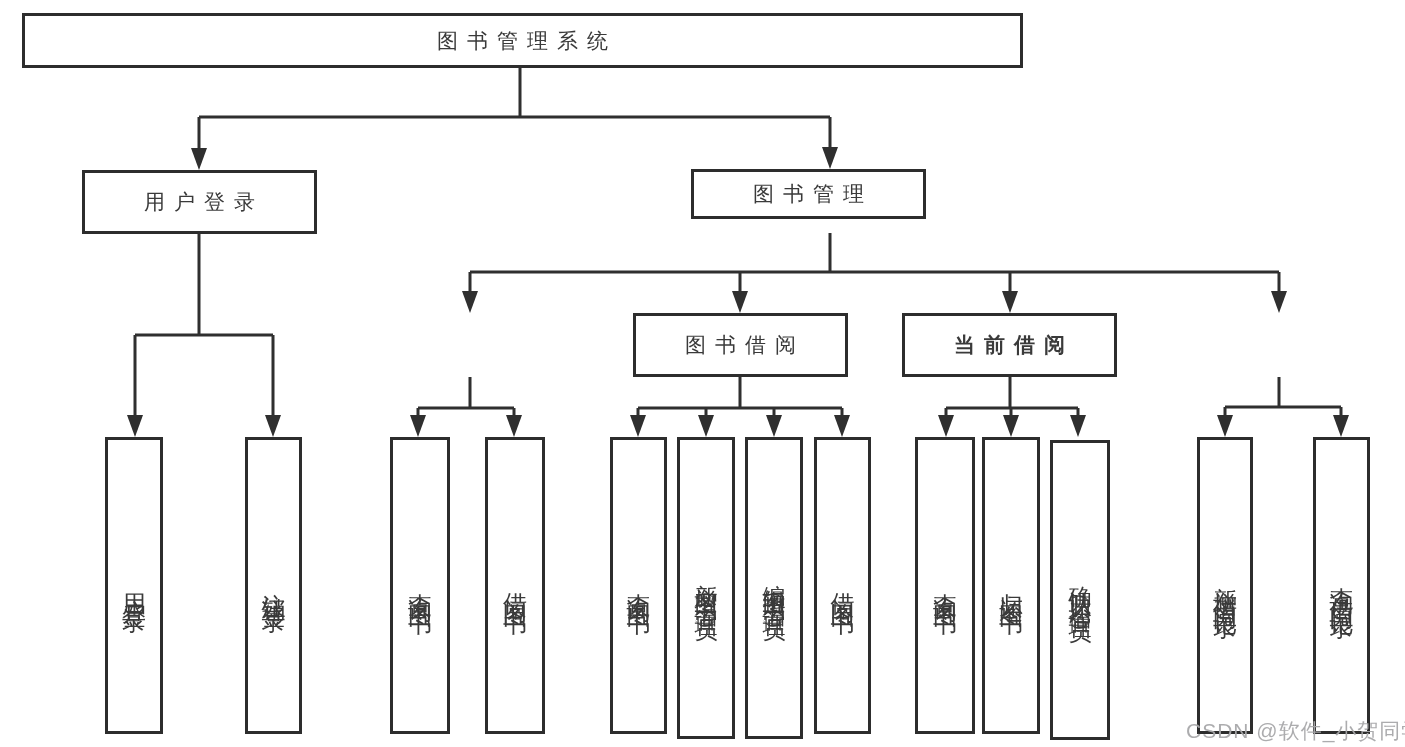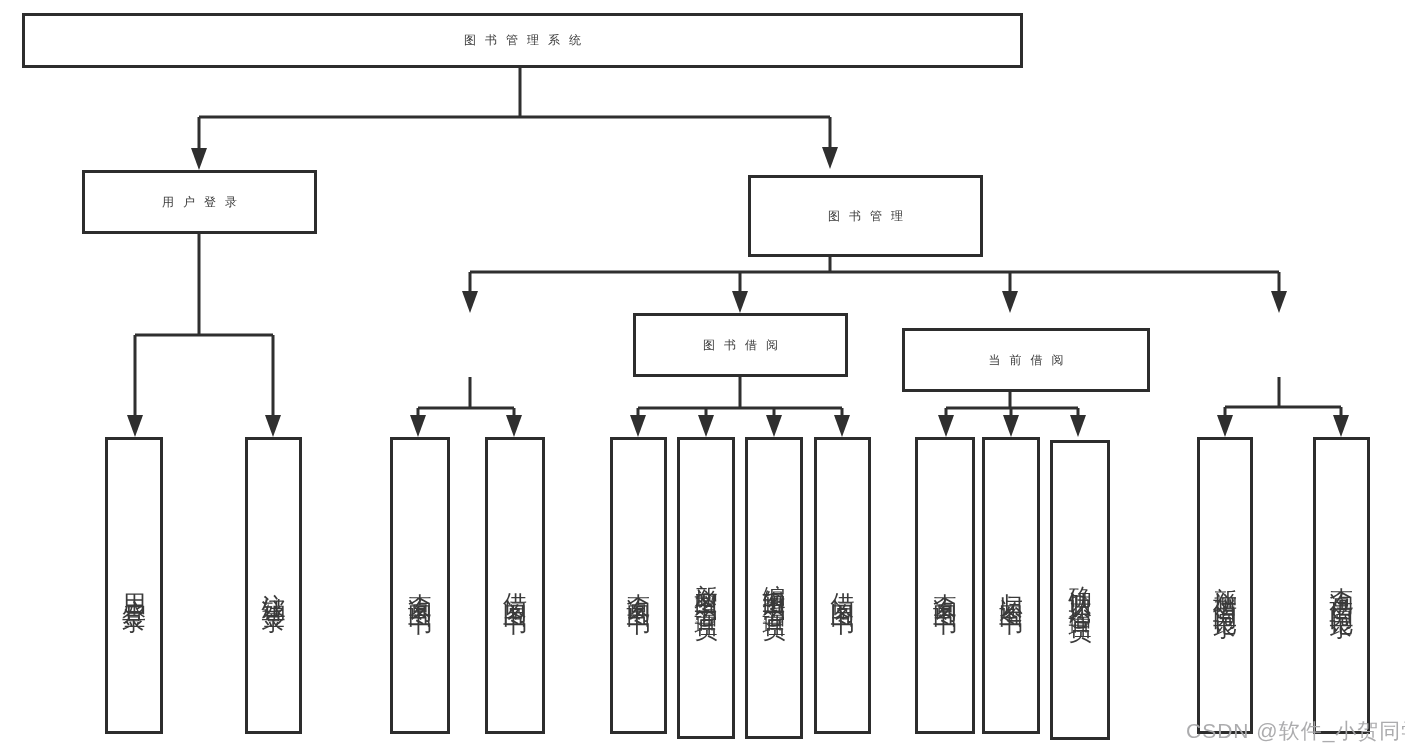--- a/index.html
+++ b/index.html
@@ -28,21 +28,21 @@
     position: absolute;
     box-sizing: border-box;
     background: #ffffff;
     border: 3px solid #2d2d2d;
     display: flex;
     align-items: center;
     justify-content: center;
     z-index: 2;
   }
   .hbox {
-    font-size: 12px;
+    font-size: 21px;
     letter-spacing: 9px;
     text-indent: 9px;
     white-space: nowrap;
   }
   .vbox span {
     writing-mode: vertical-lr;
     text-orientation: mixed;
     font-size: 24px;
     letter-spacing: 6px;
     line-height: 1;
@@ -95,28 +95,28 @@
     <polygon points="1333,415 1349,415 1341,437"></polygon>
   </svg>
 
   <div class="node hbox" style="left:22px; top:13px; width:1001px; height:55px;">
     <span>图书管理系统</span>
   </div>
 
   <div class="node hbox" style="left:82px; top:170px; width:235px; height:64px;">
     <span>用户登录</span>
   </div>
-  <div class="node hbox" style="left:748px; top:169px; width:235px; height:82px;margin-top:6px;">
+  <div class="node hbox" style="left:691px; top:169px; width:235px; height:50px;">
     <span>图书管理</span>
   </div>
 
   <div class="node hbox" style="left:633px; top:313px; width:215px; height:64px;">
     <span>图书借阅</span>
   </div>
-  <div class="node hbox" style="left:902px; top:328px; width:248px; height:64px;">
+  <div class="node hbox" style="left:902px; top:313px; width:215px; height:64px;font-weight:bold;">
     <span>当前借阅</span>
   </div>
 
   <div class="node vbox" style="left:105px; top:437px; width:58px; height:297px;">
     <span>用户登录</span>
   </div>
   <div class="node vbox" style="left:245px; top:437px; width:57px; height:297px;">
     <span>注销登录</span>
   </div>
 

